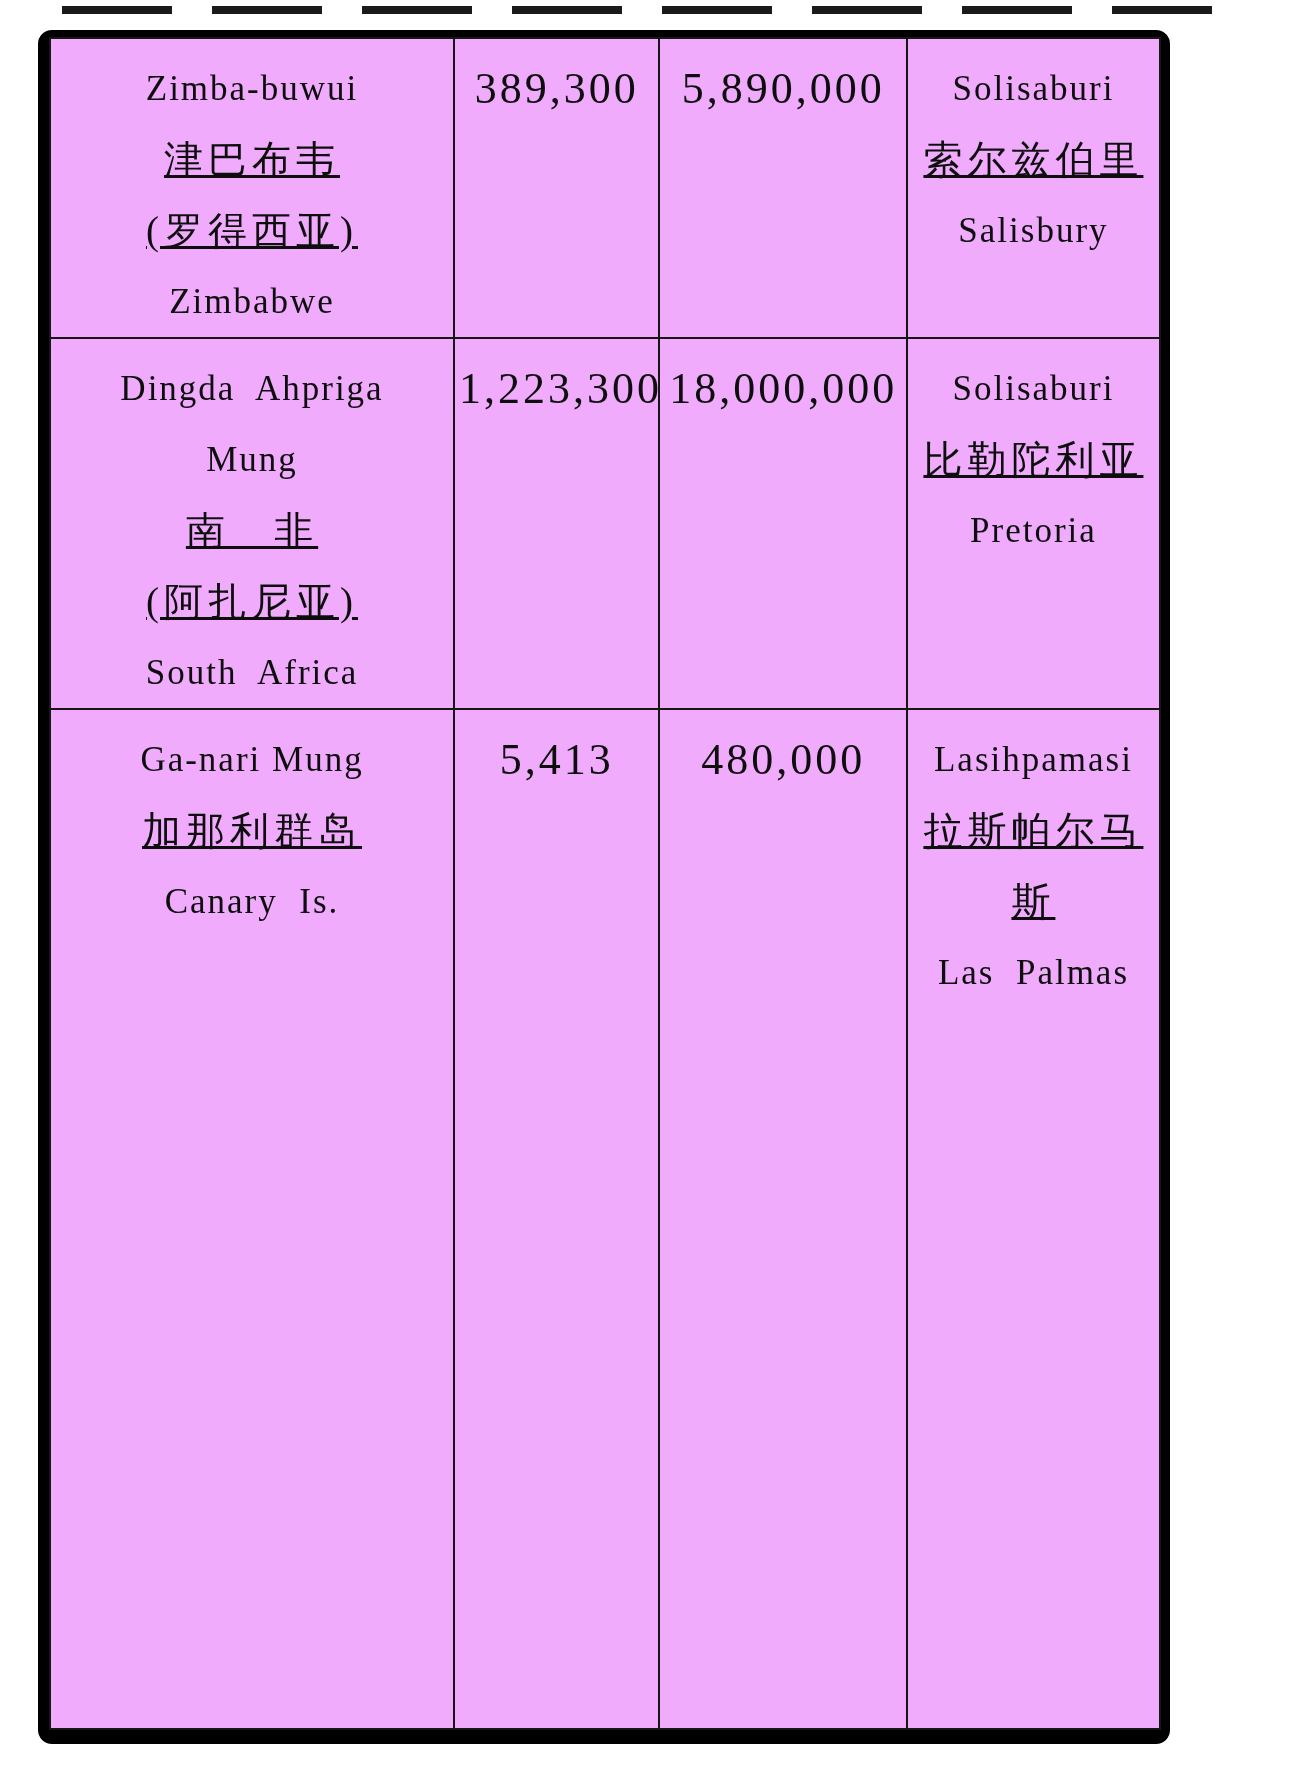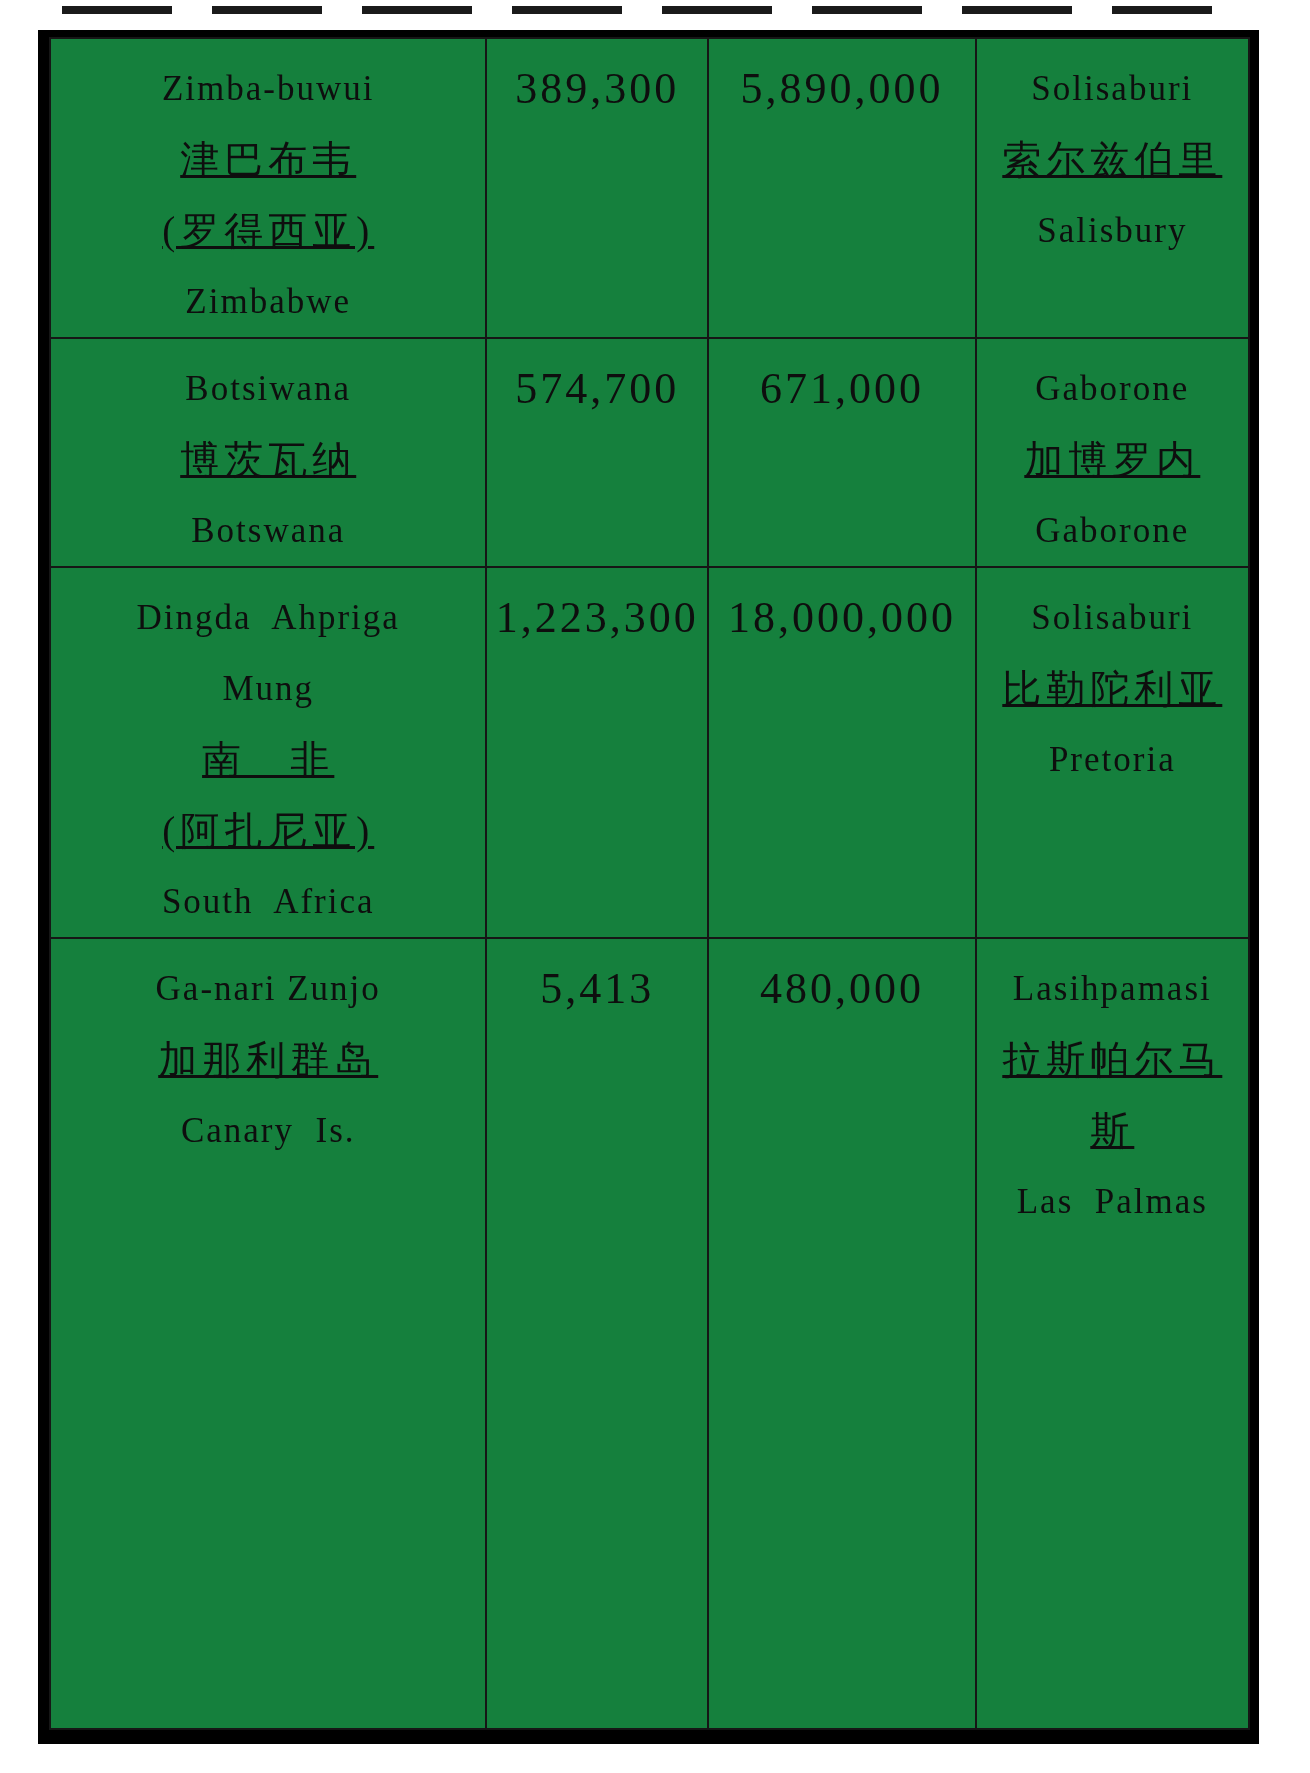--- a/index.html
+++ b/index.html
@@ -3,24 +3,24 @@
 <meta charset="utf-8">
 <style>
   html,body{margin:0;padding:0;background:#ffffff;}
   body{width:1310px;height:1773px;position:relative;overflow:hidden;
        font-family:"Liberation Serif","DejaVu Serif",serif;color:#0e0e0e;}
 
   .edge-artifact{position:absolute;top:6px;left:62px;width:1150px;height:8px;
        background:repeating-linear-gradient(90deg,#000 0 110px,transparent 110px 150px);
        opacity:.9;}
 
-  .tbl-wrap{position:absolute;left:38px;top:30px;width:1221px;height:1714px;
-       box-sizing:border-box;background:#15803d;
+  .tbl-wrap{position:absolute;left:38px;top:30px;width:1132px;height:1714px;
+       box-sizing:border-box;background:#f0abfc;
        border-top:7px solid #000;border-left:11px solid #000;
-       border-right:9px solid #000;border-bottom:14px solid #000;}
+       border-right:9px solid #000;border-bottom:14px solid #000;border-radius:14px;}
 
   table{border-collapse:collapse;table-layout:fixed;width:100%;height:100%;}
   td{border:2px solid #161616;vertical-align:top;text-align:center;
      padding:14px 4px 0 4px;overflow:hidden;}
 
   .ln{line-height:71px;white-space:pre-wrap;}
   .latin{font-size:35px;letter-spacing:2px;}
   .num{font-size:44px;letter-spacing:3px;}
   .cjk{font-size:39px;letter-spacing:5px;text-decoration:underline;}
 </style>
@@ -53,38 +53,20 @@
           <td>
             <div class="ln num">5,890,000</div>
           </td>
           <td>
             <div class="ln latin">Solisaburi</div>
             <div class="ln cjk">索尔兹伯里</div>
             <div class="ln latin">Salisbury</div>
           </td>
         </tr>
 
-        <tr style="height:216px">
-          <td>
-            <div class="ln latin">Botsiwana</div>
-            <div class="ln cjk">博茨瓦纳</div>
-            <div class="ln latin">Botswana</div>
-          </td>
-          <td>
-            <div class="ln num">574,700</div>
-          </td>
-          <td>
-            <div class="ln num">671,000</div>
-          </td>
-          <td>
-            <div class="ln latin">Gaborone</div>
-            <div class="ln cjk">加博罗内</div>
-            <div class="ln latin">Gaborone</div>
-          </td>
-        </tr>
 
         <tr style="height:355px">
           <td>
             <div class="ln latin">Dingda  Ahpriga</div>
             <div class="ln latin">Mung</div>
             <div class="ln cjk">南   非</div>
             <div class="ln cjk">(阿扎尼亚)</div>
             <div class="ln latin">South  Africa</div>
           </td>
           <td>
@@ -97,21 +79,21 @@
             <div class="ln latin">Solisaburi</div>
             <div class="ln cjk">比勒陀利亚</div>
             <div class="ln latin">Pretoria</div>
           </td>
         </tr>
 
 
 
         <tr>
           <td>
-            <div class="ln latin">Ga-nari Zunjo</div>
+            <div class="ln latin">Ga-nari Mung</div>
             <div class="ln cjk">加那利群岛</div>
             <div class="ln latin">Canary  Is.</div>
           </td>
           <td>
             <div class="ln num">5,413</div>
           </td>
           <td>
             <div class="ln num">480,000</div>
           </td>
           <td>

